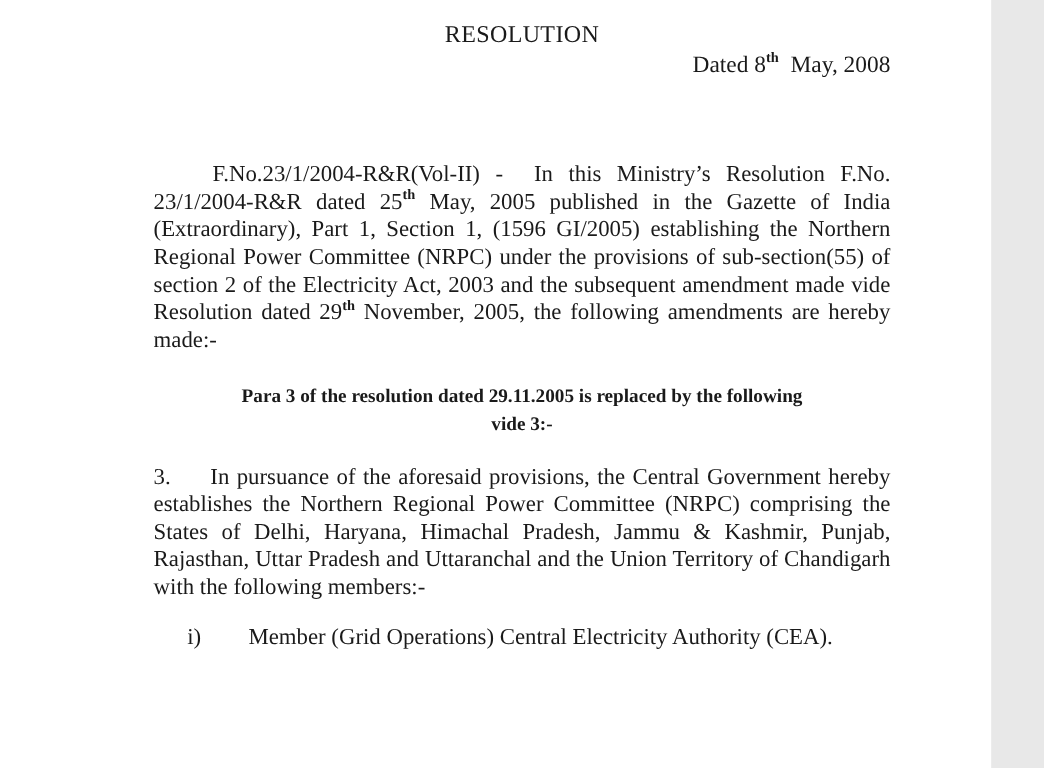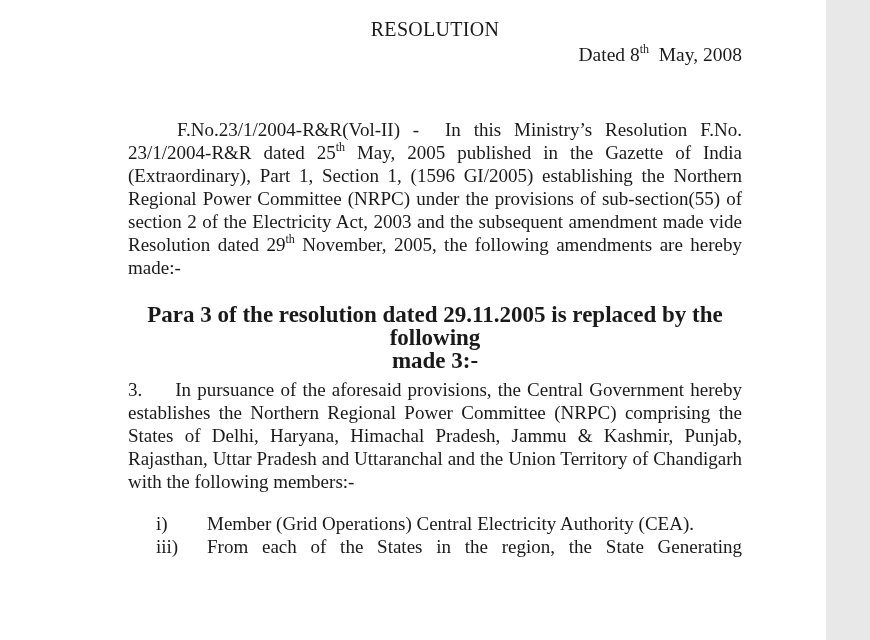--- a/index.html
+++ b/index.html
@@ -29,34 +29,34 @@
   .date-line {
     text-align: right;
     margin-top: 2px;
     font-size: 19.5px;
   }
   sup.ord {
     font-size: 12px;
     line-height: 0;
     position: relative;
     top: -1px;
-    font-weight: 400;
+    font-weight: 700;
   }
   .opening-para {
-    margin-top: 52px;
+    margin-top: 68px;
     text-indent: 49px;
   }
   .replacement-heading {
     margin-top: 24px;
     font-weight: bold;
     text-align: center;
-    font-size: 23px;
+    font-size: 16px;
   }
   .para-3 {
-    margin-top: 6px;
+    margin-top: 21px;
   }
   .num-tab {
     display: inline-block;
     width: 33px;
   }
   .members-list {
     margin-top: 18px;
     padding-left: 28px;
   }
   .member-item {
@@ -83,30 +83,26 @@
   <div class="doc">
 
     <div class="title-line">RESOLUTION</div>
 
     <div class="date-line"><span>Dated 8</span><sup class="ord">th</sup><span>&nbsp; May, 2008</span></div>
 
     <p class="opening-para"><span>F.No.23/1/2004-R&amp;R(Vol-II) -&nbsp; In this Ministry’s Resolution F.No. 23/1/2004-R&amp;R dated 25</span><sup class="ord">th</sup><span> May, 2005 published in the Gazette of India (Extraordinary), Part 1, Section 1, (1596 GI/2005) establishing the Northern Regional Power Committee (NRPC) under the provisions of sub-section(55) of section 2 of the Electricity Act, 2003 and the subsequent amendment made vide Resolution dated 29</span><sup class="ord">th</sup><span> November, 2005, the following amendments are hereby made:-</span></p>
 
     <div class="replacement-heading">
       <div>Para 3 of the resolution dated 29.11.2005 is replaced by the following</div>
-      <div>made 3:-</div>
+      <div>vide 3:-</div>
     </div>
 
     <p class="para-3"><span>3.</span><span class="num-tab"></span><span>In pursuance of the aforesaid provisions, the Central Government hereby establishes the Northern Regional Power Committee (NRPC) comprising the States of Delhi, Haryana, Himachal Pradesh, Jammu &amp; Kashmir, Punjab, Rajasthan, Uttar Pradesh and Uttaranchal and the Union Territory of Chandigarh with the following members:-</span></p>
 
     <div class="members-list">
       <div class="member-item">
         <div class="member-marker">i)</div>
         <div class="member-text">Member (Grid Operations) Central Electricity Authority (CEA).</div>
       </div>
-      <div class="member-item stretch-last">
-        <div class="member-marker">iii)</div>
-        <div class="member-text">From each of the States in the region, the State Generating</div>
-      </div>
     </div>
 
   </div>
 </div>
 
 </body></html>

